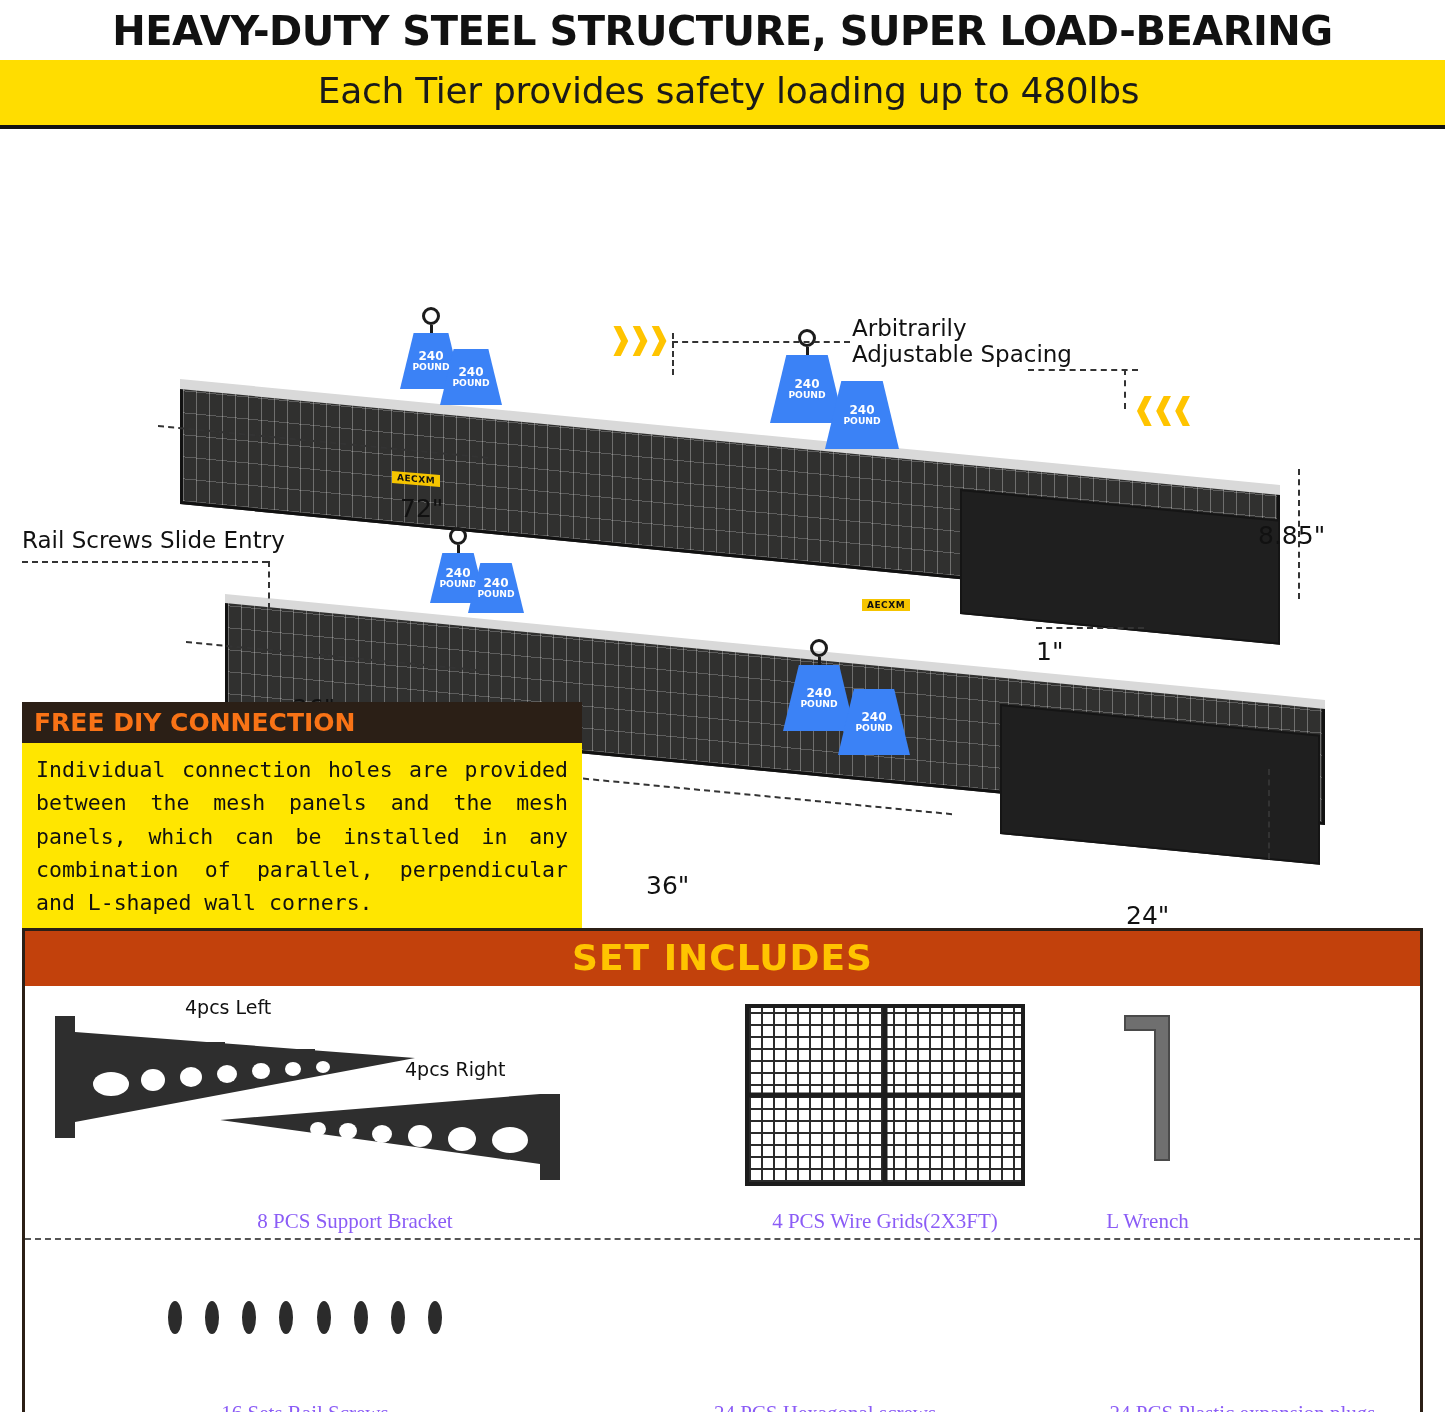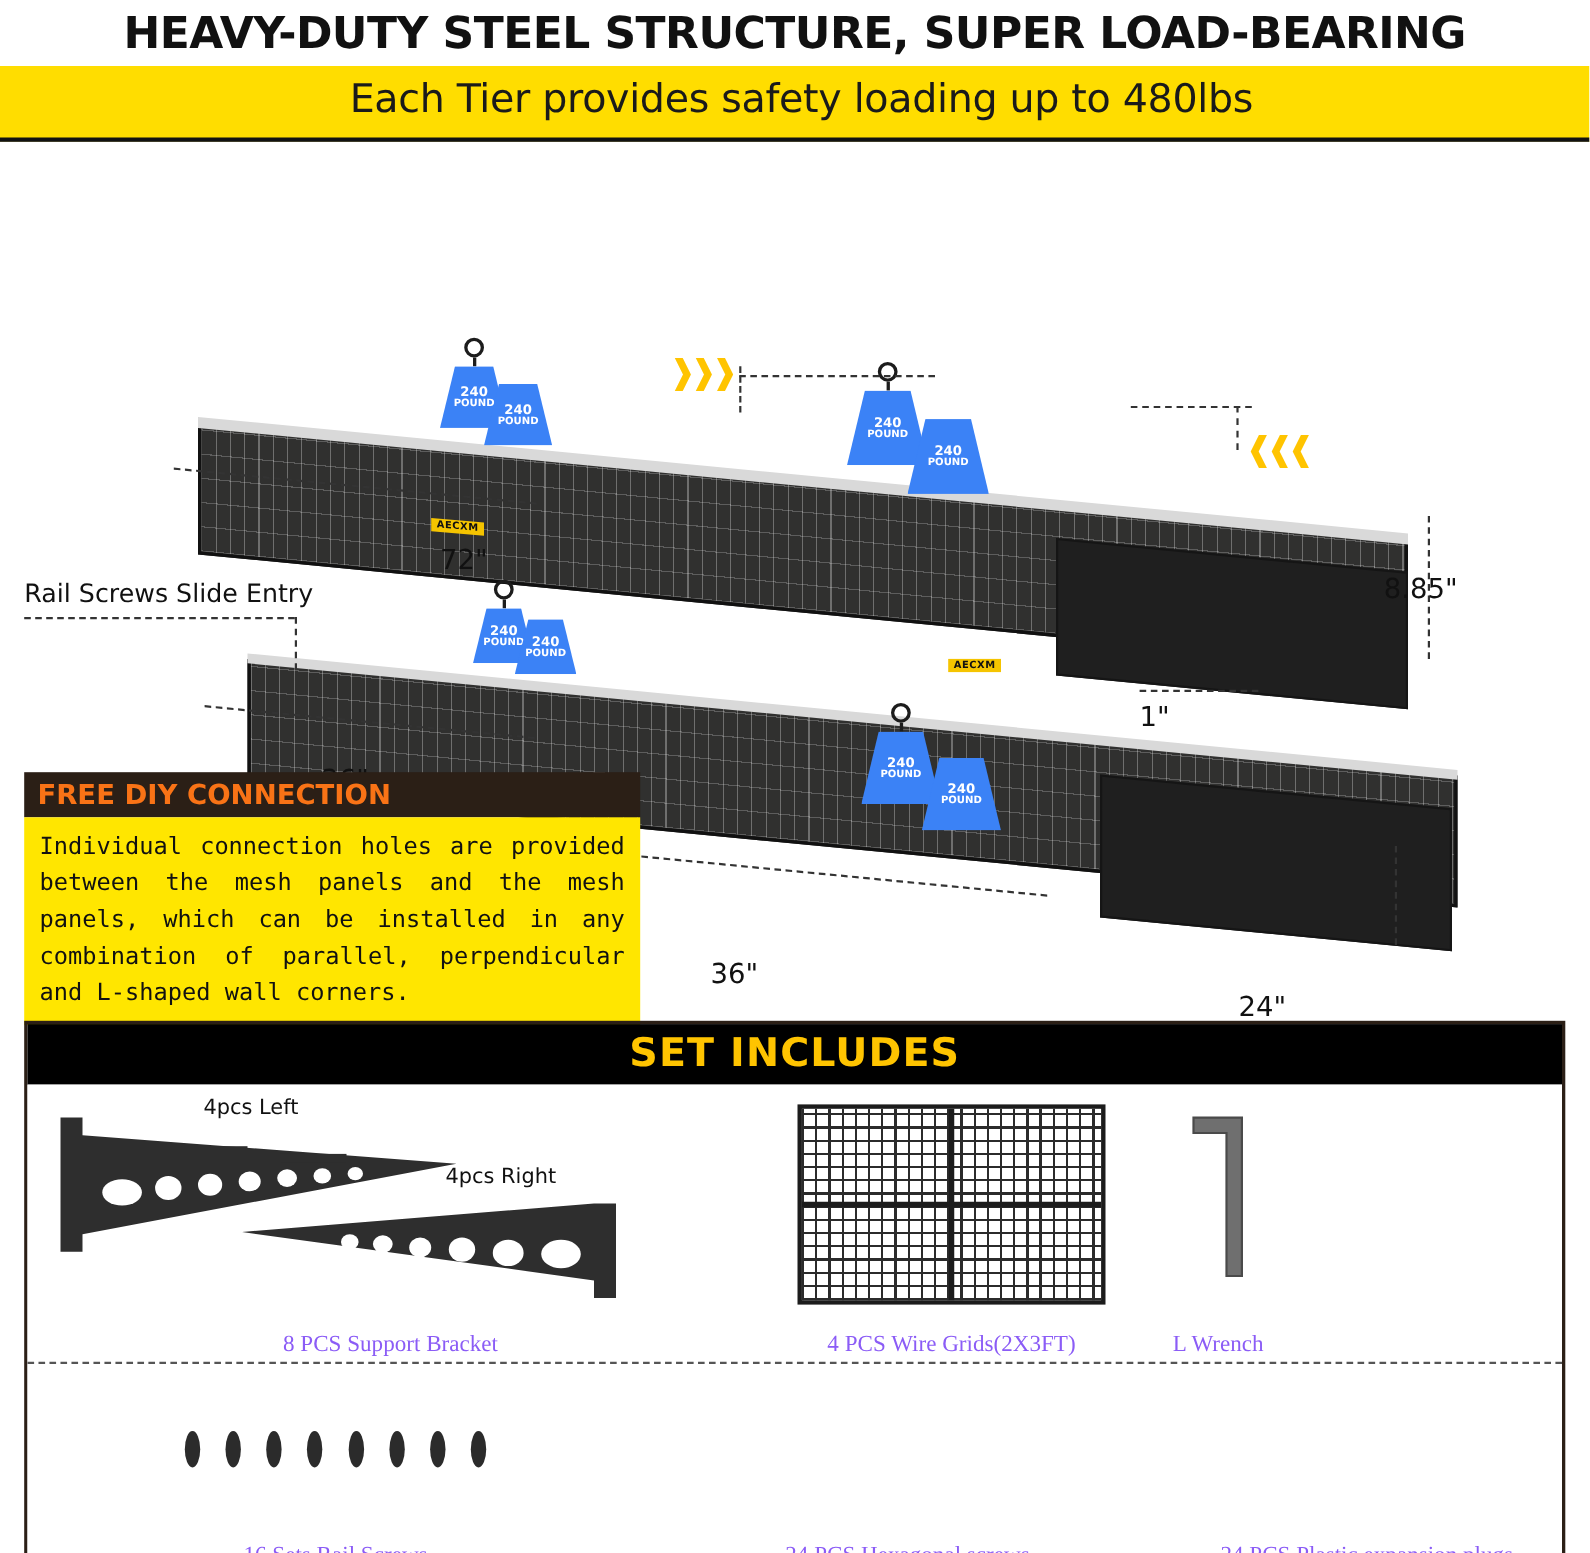--- a/index.html
+++ b/index.html
@@ -157,34 +157,34 @@
 
   
   .si-wrap {
     position: absolute;
     left: 22px;
     top: 928px;
     width: 1401px;
     border: 3px solid #2b1f16;
   }
   .si-head {
-    background: #000000;
+    background: #c2410c;
     color: #FFC400;
     text-align: center;
     font-size: 36px;
     font-weight: bold;
     padding: 6px 0 8px 0;
     letter-spacing: 1px;
   }
   .si-body { background: #fff; }
   .si-row {
     display: flex;
     align-items: flex-end;
   }
-  .si-row.top { height: 252px; }
+  .si-row.top { height: 252px; gap: 20px; }
   .si-row.bottom { height: 192px; border-top: 2px dashed #555; }
   .si-cell {
     position: relative;
     height: 100%;
     display: flex;
     flex-direction: column;
     justify-content: flex-end;
     align-items: center;
     padding-bottom: 4px;
   }
@@ -340,20 +340,24 @@
   <div class="weight" style="left:838px;top:525px;width:72px;">
     <div class="wblock" style="width:72px;height:66px;margin-top:35px;">
       <span class="wlbl">240</span>
       <small>POUND</small>
     </div>
   </div>
 
   <div class="chev" style="left:608px;top:192px;">❱❱❱</div>
   <div class="chev" style="left:1132px;top:262px;">❰❰❰</div>
 
+  <div class="note-label" style="left:852px;top:186px;text-align:left;">
+    <div>Arbitrarily</div>
+    <div>Adjustable Spacing</div>
+  </div>
   <div class="dashed-h" style="left:672px;top:212px;width:178px;"></div>
   <div class="dashed-h" style="left:1028px;top:240px;width:110px;"></div>
   <div class="dashed-v" style="left:672px;top:204px;height:42px;"></div>
   <div class="dashed-v" style="left:1124px;top:240px;height:40px;"></div>
 
   <div class="note-label" style="left:22px;top:398px;">Rail Screws Slide Entry</div>
   <div class="dashed-h" style="left:22px;top:432px;width:246px;"></div>
   <div class="dashed-v" style="left:268px;top:432px;height:48px;"></div>
 
   <div class="dashed-h" style="left:158px;top:296px;width:330px;transform:skewY(5.5deg);transform-origin:left top;"></div>

